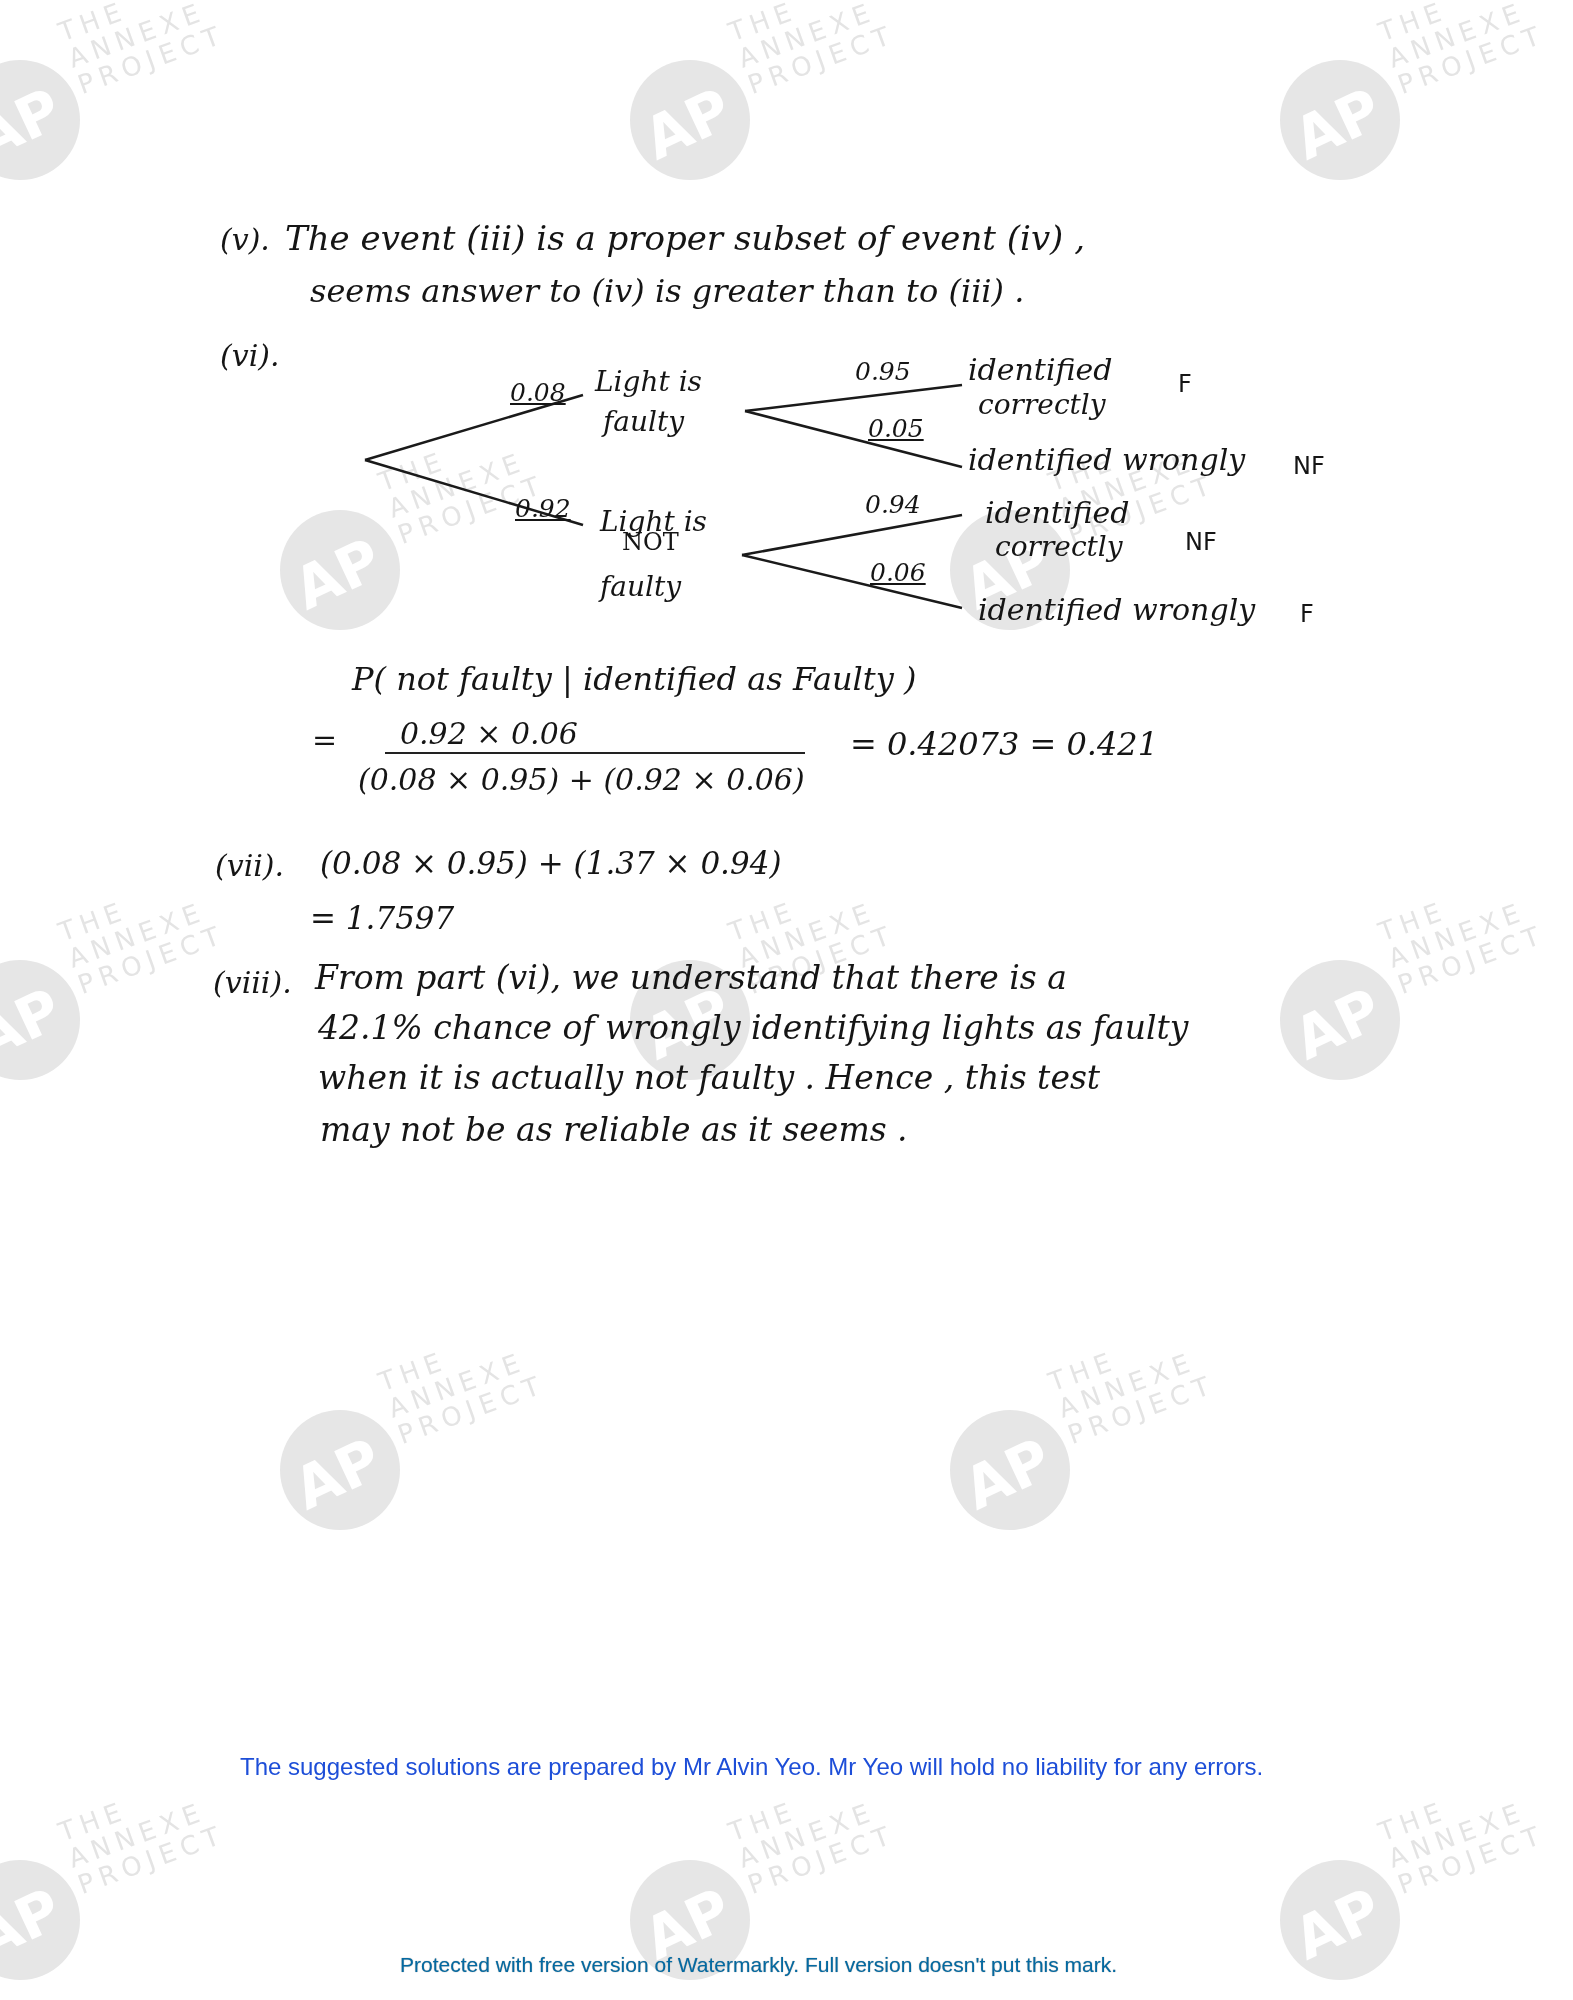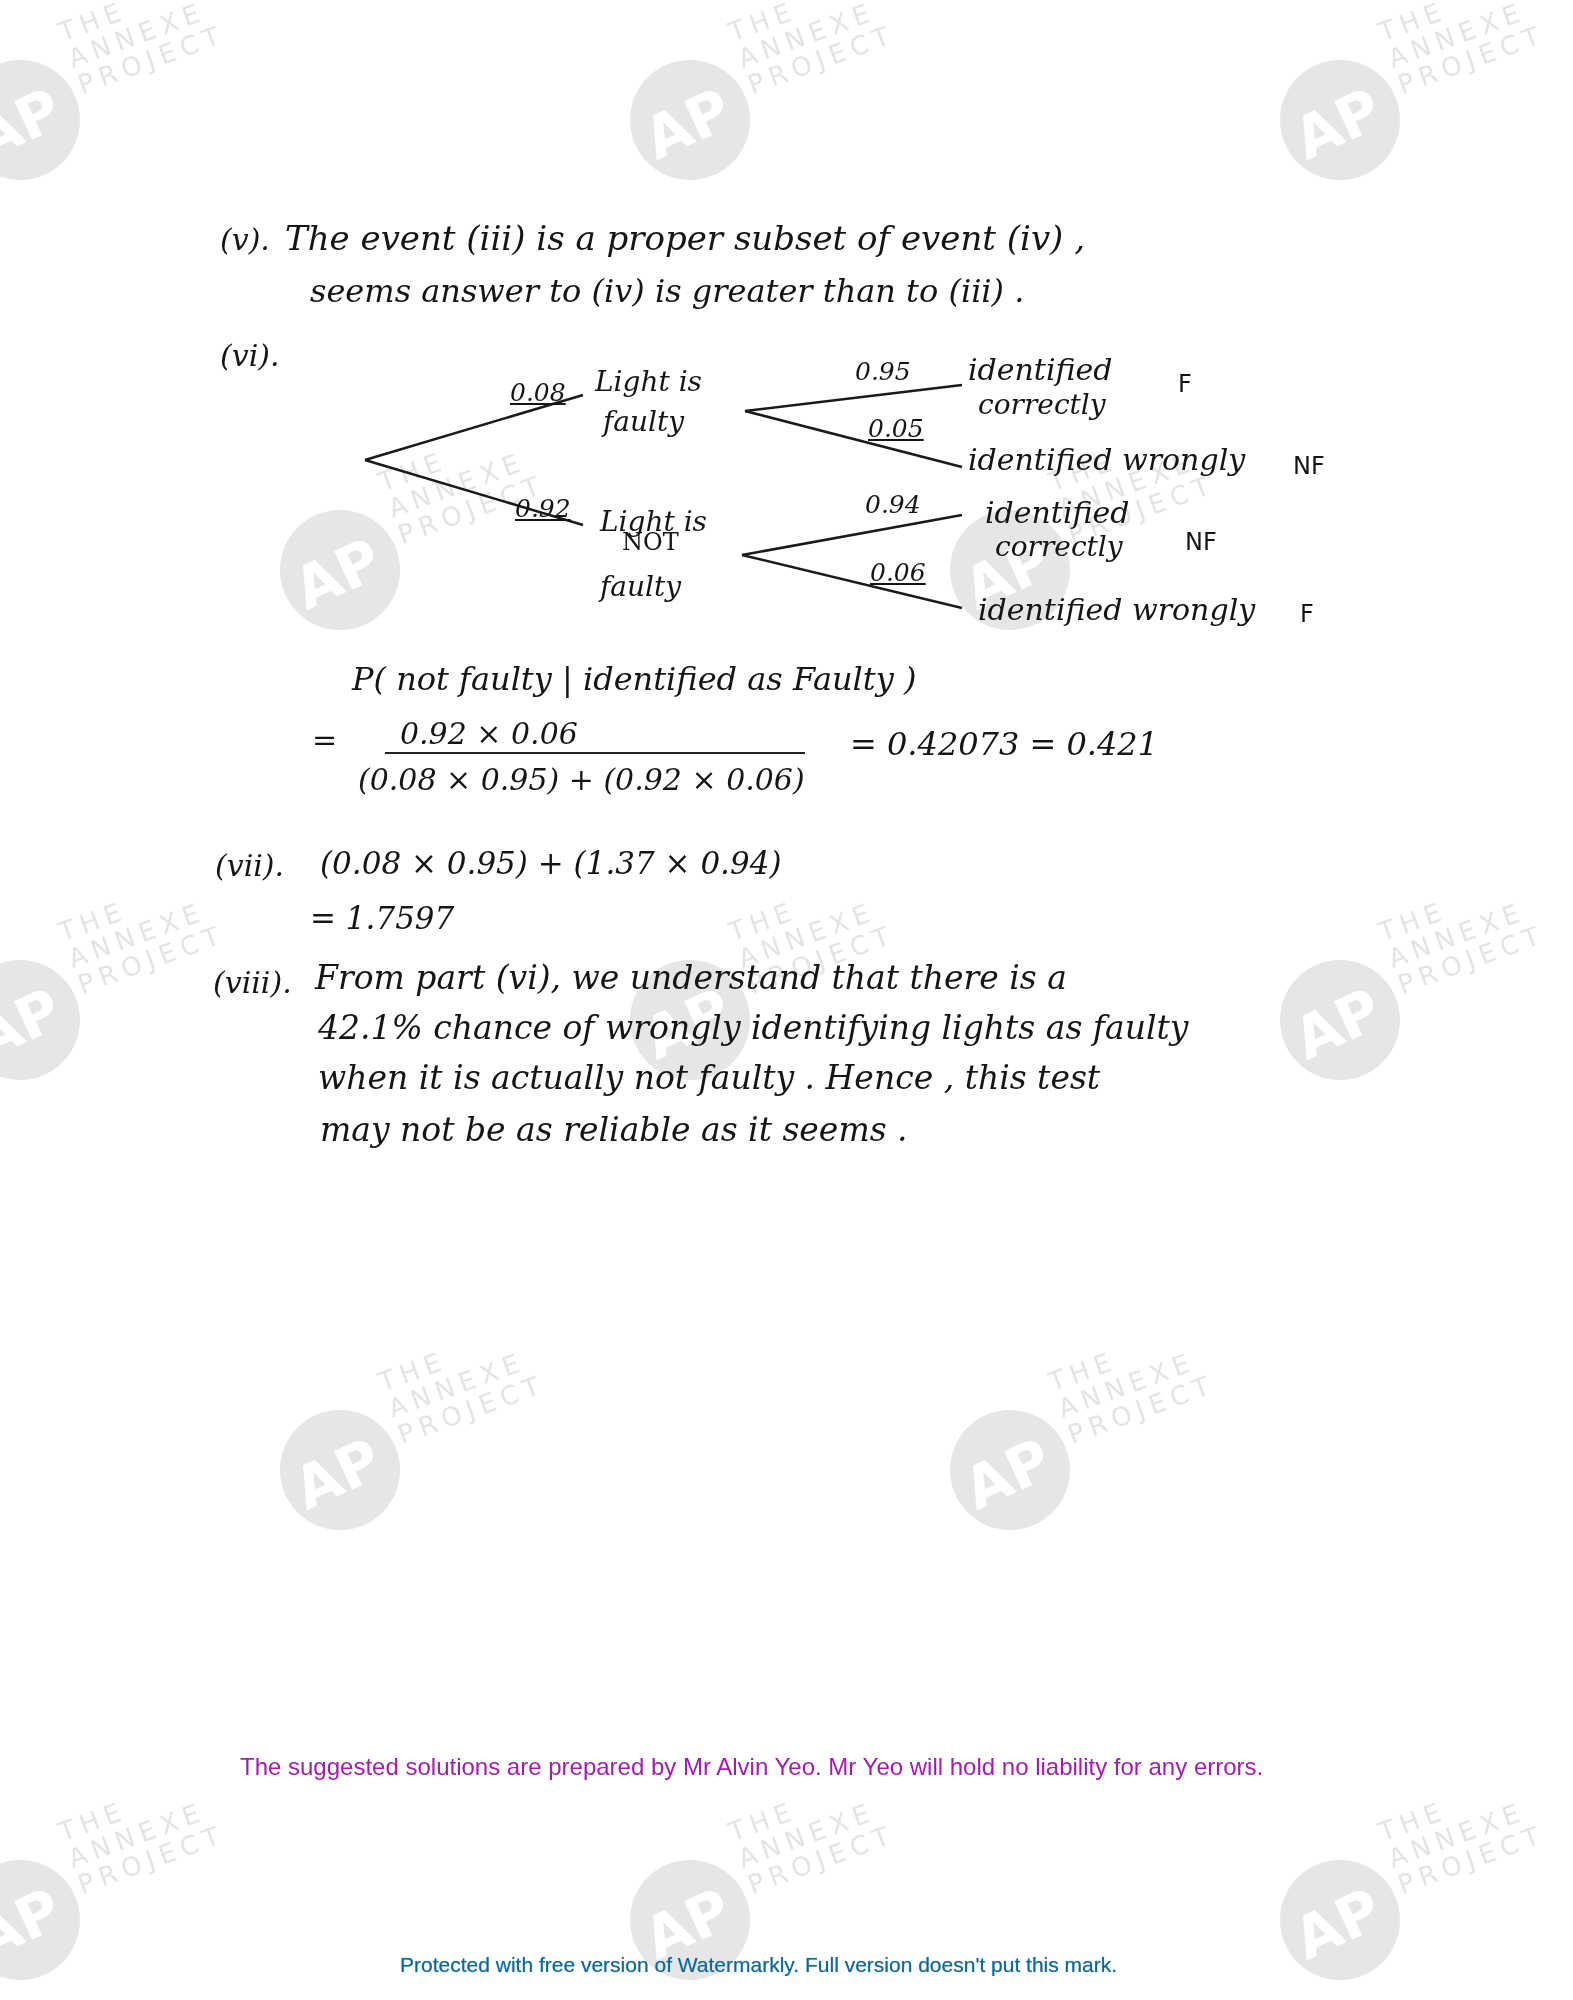--- a/index.html
+++ b/index.html
@@ -6,21 +6,21 @@
     body {
       width: 1573px; height: 2000px; position: relative; overflow: hidden;
       background: #ffffff; color: #111;
       font-family: "DejaVu Serif", serif;
     }
     .hand { font-family: "DejaVu Serif", serif; font-style: italic; color: #151515; position: absolute; white-space: nowrap; }
     .wm { position: absolute; width: 220px; height: 160px; pointer-events: none; }
     .wm .circle { position: absolute; left: 0; top: 40px; width: 120px; height: 120px; border-radius: 50%; background: #e6e6e6; }
     .wm .ap { position: absolute; left: 14px; top: 70px; font-family: "DejaVu Sans", sans-serif; font-weight: bold; font-size: 58px; color: #fff; transform: rotate(-25deg); }
     .wm .txt { position: absolute; left: 95px; top: 0; font-family: "DejaVu Sans", sans-serif; font-size: 26px; line-height: 28px; letter-spacing: 6px; color: #e4e4e4; transform: rotate(-20deg); transform-origin: left top; }
-    .disclaimer { position: absolute; left: 240px; top: 1753px; font-family: "Liberation Sans", sans-serif; font-size: 24px; color: #a21caf; }
+    .disclaimer { position: absolute; left: 240px; top: 1753px; font-family: "Liberation Sans", sans-serif; font-size: 24px; color: #1d4ed8; }
     .protected { position: absolute; left: 400px; top: 1953px; font-family: "Liberation Sans", sans-serif; font-size: 21px; color: #0369a1; text-shadow: 0 0 1px #bbb, 0 0 1px #bbb; }
     svg.tree { position: absolute; left: 0; top: 0; }
     .frac-line { position: absolute; height: 2px; background: #222; }
   </style>
 </head>
 <body>
 
 <div class="wm" style="left:-40px;top:20px;">
   <div class="circle"></div>
   <div class="ap">AP</div>

